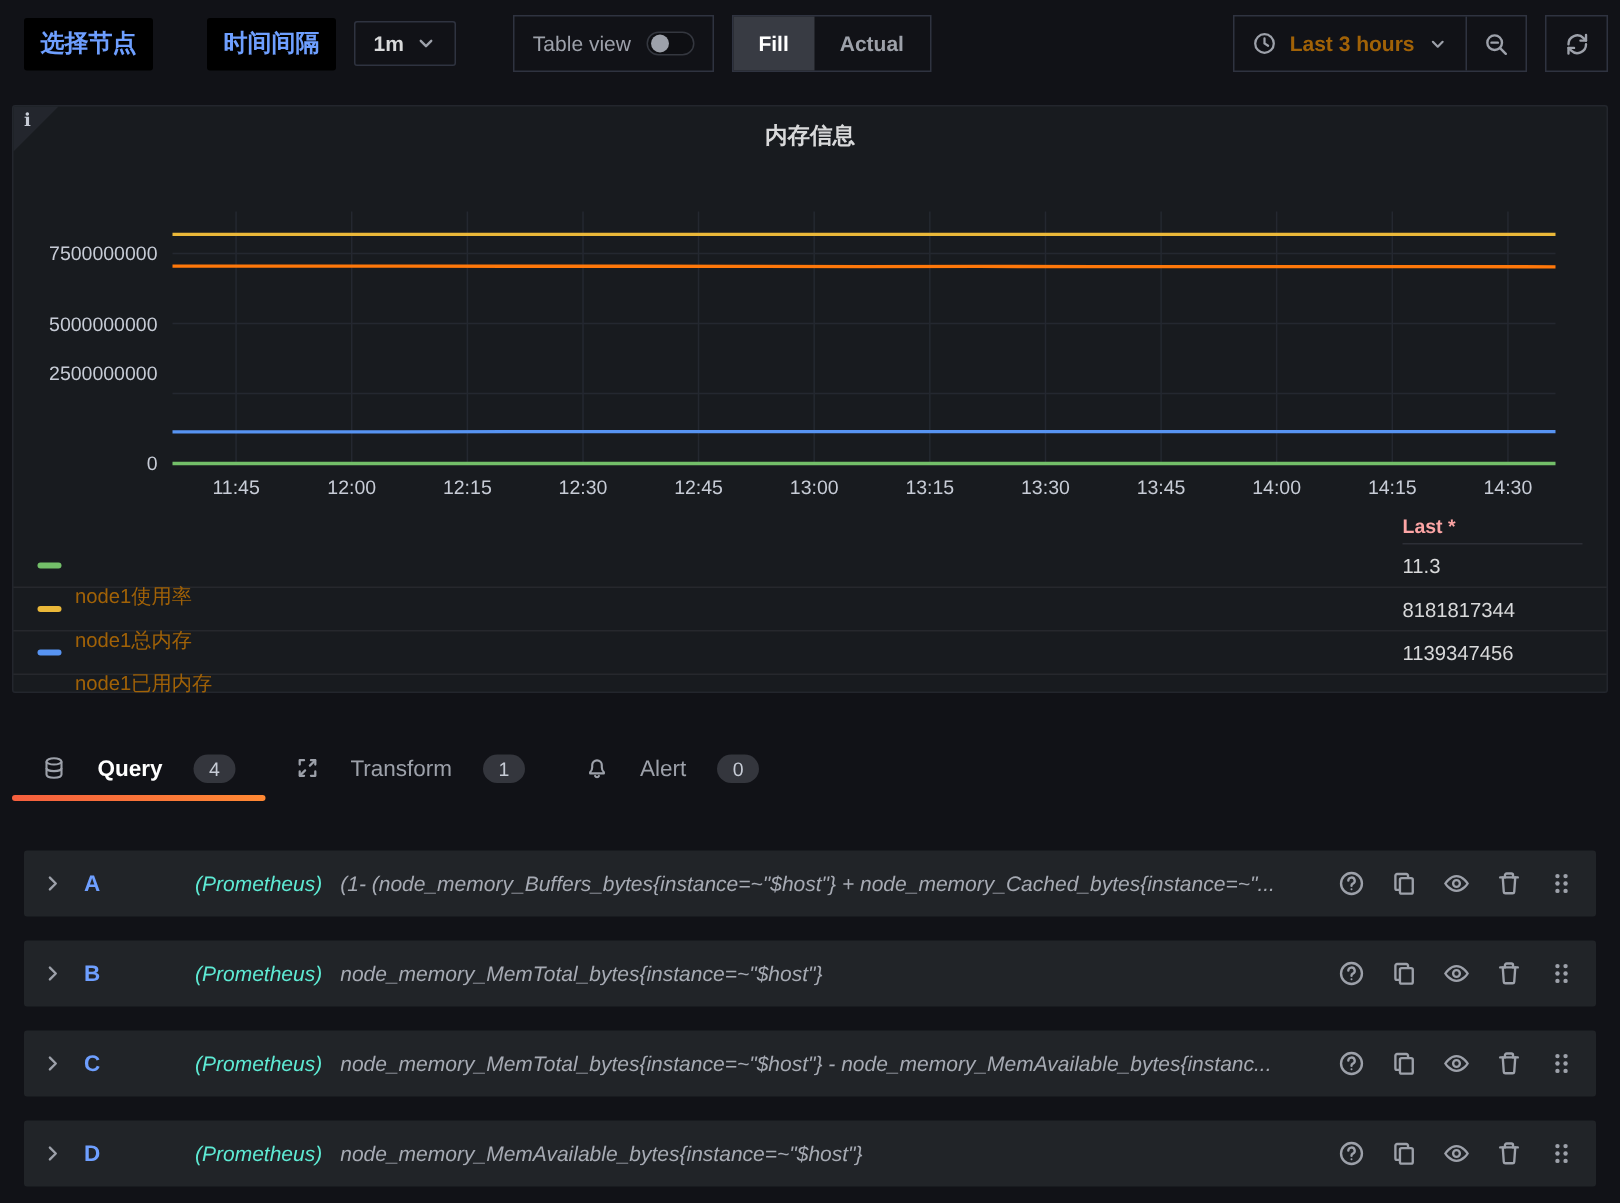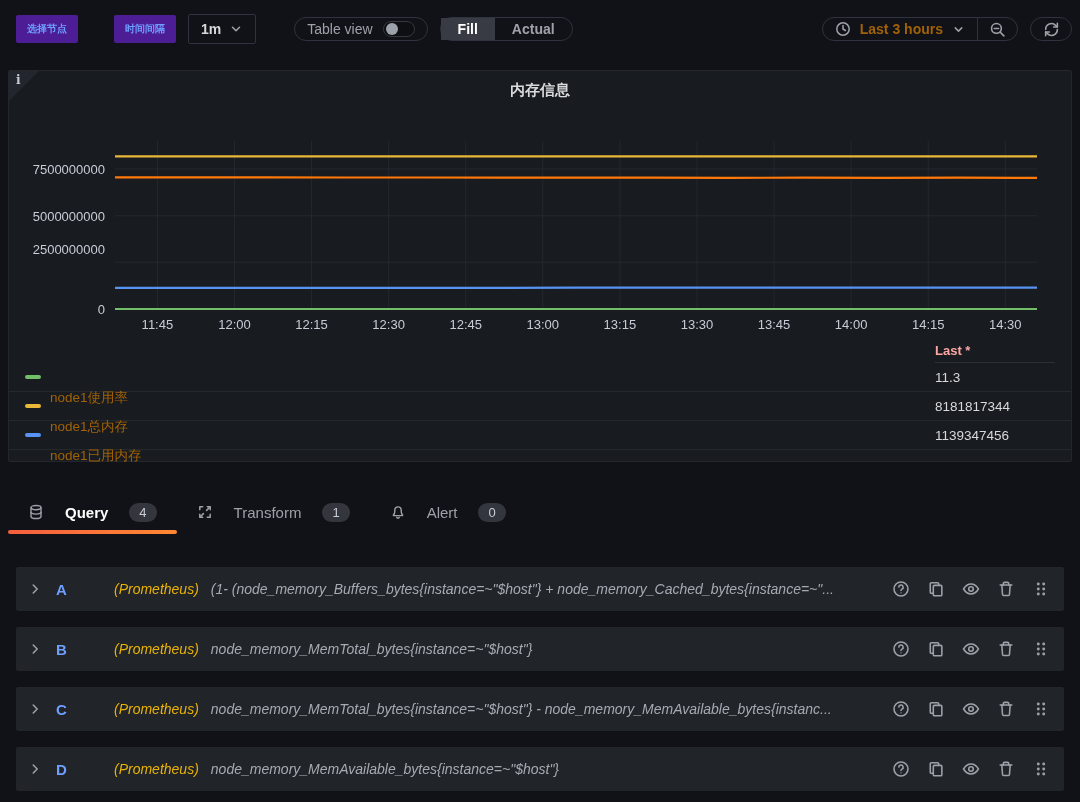--- a/index.html
+++ b/index.html
@@ -2,26 +2,26 @@
 <html><head>
 <meta charset="utf-8">
 <style>
   * { box-sizing: border-box; margin: 0; padding: 0; }
   html,body { width:1080px; height:802px; background:#111217; overflow:hidden;
     font-family:"Liberation Sans","DejaVu Sans",sans-serif; color:#D8D9DA; }
   .icon { display:inline-block; vertical-align:middle; color:#9DA1AA; }
 
   
   .toolbar { display:flex; align-items:center; padding:10px 8px 0 16px; height:48px; }
-  .chip { background:#4c1d95; color:#6E9FFF; font-size:10px; font-weight:600;
+  .chip { background:#000000; color:#6E9FFF; font-size:16px; font-weight:600;
     padding:7px 11px; border-radius:2px; white-space:nowrap; }
   .dd { display:flex; align-items:center; gap:8px; border:1px solid #2F3340; border-radius:2px;
     padding:6px 12px; font-size:14px; font-weight:600; color:#D8D9DA; background:#111217; cursor:pointer; }
   .gap12{margin-left:12px} .gap14{margin-left:14px} .gap28{margin-left:36px} .gap38{margin-left:38px}
-  .boxed { display:flex; align-items:center; border:1px solid #2F3340; border-radius:14px; height:24px; background:#111217; }
+  .boxed { display:flex; align-items:center; border:1px solid #2F3340; border-radius:0; height:38px; background:#111217; }
   .tableview { padding:0 12px; gap:10px; color:#9DA1AA; font-size:14px; }
   .toggle { width:32px; height:16px; border-radius:9px; background:#0E0F13; border:1px solid #34373F; position:relative; cursor:pointer; }
   .toggle .knob { position:absolute; left:2px; top:1px; width:12px; height:12px; border-radius:50%; background:#9DA1AA; }
   .seg { padding:5px 17px; font-size:14px; color:#9DA1AA; font-weight:600; align-self:stretch; display:flex; align-items:center; cursor:pointer; }
   .seg.active { background:#383B43; color:#FFFFFF; }
   .timepicker { margin-left:auto; }
   .tp-main { display:flex; align-items:center; gap:9px; padding:0 12px; font-size:14px; font-weight:700; color:#a16207; cursor:pointer; height:100%; }
   .tp-zoom { border-left:1px solid #2F3340; padding:0 11px; display:flex; align-items:center; height:100%; cursor:pointer; }
   .refresh { width:42px; justify-content:center; cursor:pointer; }
 
@@ -56,21 +56,21 @@
   .tab.active::after { content:""; position:absolute; left:0; right:0; bottom:0; height:4px;
     border-radius:2px; background:linear-gradient(90deg,#F55F3E,#FF8833); }
   .badge { background:#34363D; color:#C7CCD6; font-size:13px; font-weight:400;
     border-radius:11px; padding:2px 10px; }
 
   
   .queries { display:flex; flex-direction:column; gap:16px; margin:33px 16px 0; }
   .qrow { display:flex; align-items:center; height:44px; background:#212428; border-radius:2px; padding:0 14px 0 12px; }
   .qrow .angle { flex:none; cursor:pointer; }
   .qletter { width:58px; margin-left:14px; font-size:15px; font-weight:700; color:#6E9FFF; flex:none; cursor:pointer; }
-  .qds { font-size:14px; font-style:italic; color:#eab308; white-space:nowrap; flex:none; }
+  .qds { margin-left:16px; font-size:14px; font-style:italic; color:#5eead4; white-space:nowrap; flex:none; }
   .qexpr { margin-left:12px; flex:1; font-size:14px; font-style:italic; color:#A6AAB3; white-space:nowrap; overflow:hidden; }
   .qactions { display:flex; align-items:center; gap:17px; margin-left:12px; flex:none; }
   .qactions .icon { cursor:pointer; }
 </style>
 </head>
 <body>
 
 <svg width="0" height="0" style="position:absolute">
   <defs>
     <g id="i-chev" fill="none" stroke="currentColor" stroke-width="1.8" stroke-linecap="round" stroke-linejoin="round">

